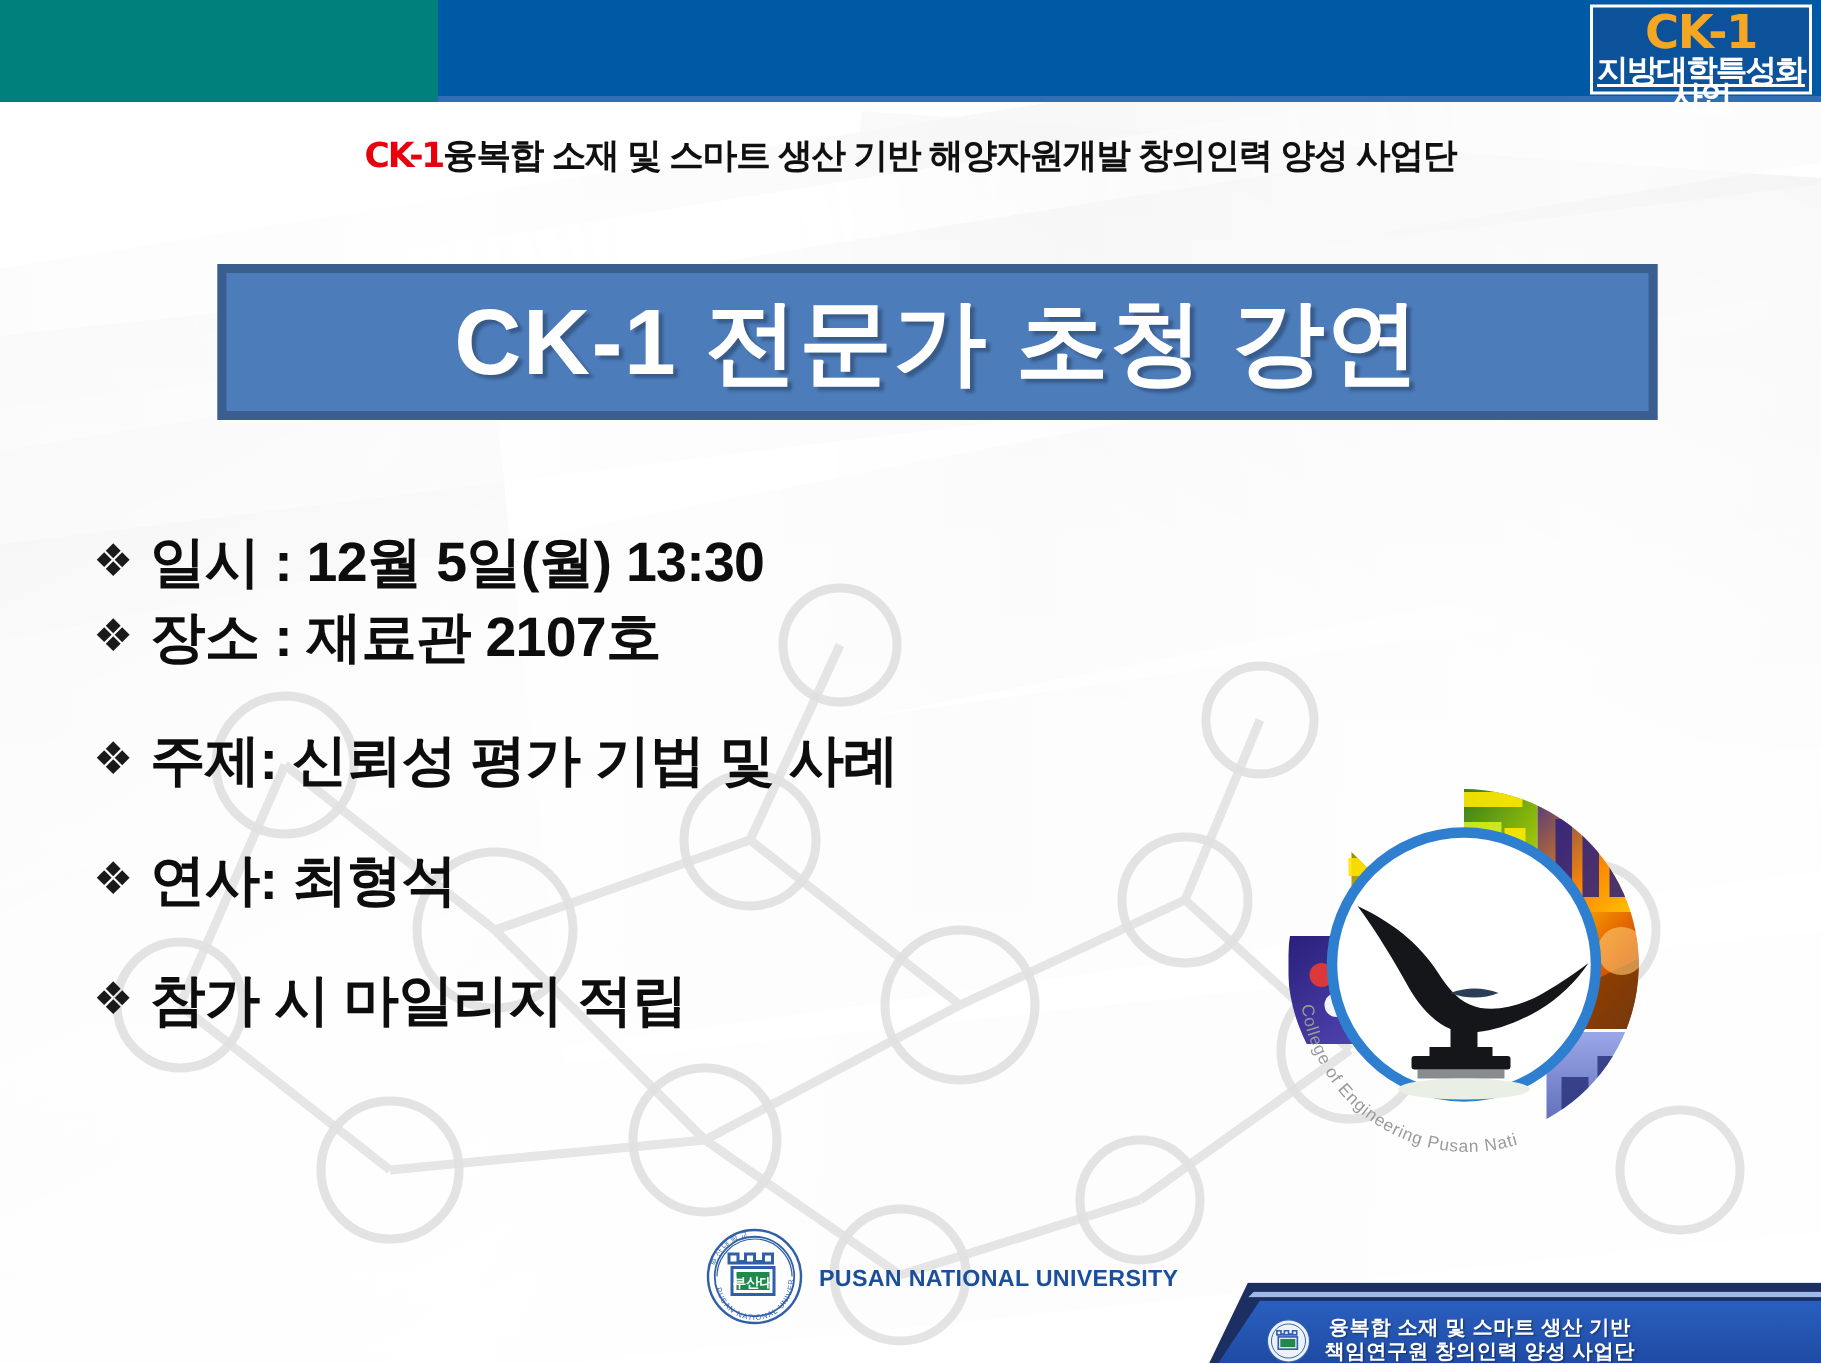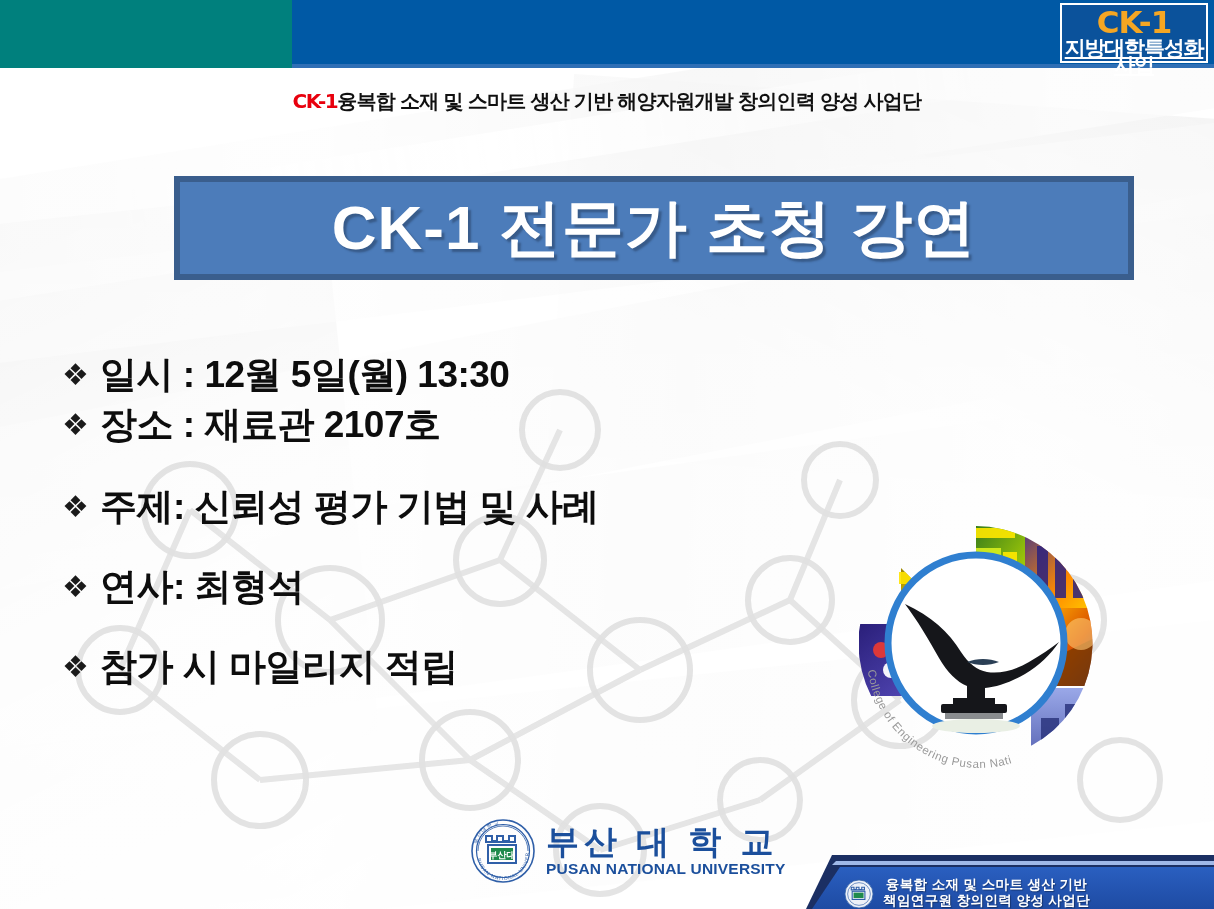--- a/index.html
+++ b/index.html
@@ -116,21 +116,21 @@
     letter-spacing: -1.2px;
     text-decoration: underline;
   }
 
   
   .org-line {
     position: absolute;
     left: 0; top: 88px;
     width: 1214px;
     text-align: center;
-    font-size: 20px;
+    font-size: 23px;
     font-weight: bold;
     letter-spacing: -0.7px;
     white-space: nowrap;
   }
   .org-line .ck-red {
     color: #e8000d;
     font-family: "DejaVu Sans", sans-serif;
     letter-spacing: -1.5px;
   }
   .org-line .org-text {
@@ -141,21 +141,20 @@
   .title-box {
     position: absolute;
     left: 145px; top: 176px;
     width: 960px; height: 104px;
     background: #4c7cba;
     border: 6px solid #3a5e8d;
     box-sizing: border-box;
     display: flex;
     align-items: center;
     justify-content: center;
-    margin-left: 29px;
   }
   .title-text {
     color: #ffffff;
     font-size: 62px;
     font-weight: bold;
     letter-spacing: 1px;
     text-shadow: 3px 3px 2px rgba(30,50,80,.45);
     white-space: nowrap;
   }
 
@@ -504,21 +503,20 @@
       <text font-size="5.2" fill="#2f5fa8" font-family="'Liberation Sans', sans-serif" letter-spacing="1.3">
         <textPath href="#sealTop" startOffset="8%">부산대학교</textPath>
       </text>
       <path id="sealTop" d="M6,33 A27,27 0 0 1 60,33" fill="none"></path>
       <path id="sealBot" d="M7,36 A26,26 0 0 0 59,36" fill="none"></path>
       <text font-size="5" fill="#2f5fa8" font-family="'Liberation Sans', sans-serif" letter-spacing="0.7">
         <textPath href="#sealBot" startOffset="6%">PUSAN NATIONAL UNIVERSITY</textPath>
       </text>
     </svg>
     <div class="pnu-wordmark">
-      <span class="pnu-kr">부산 대 학 교</span>
       <span class="pnu-en">PUSAN NATIONAL UNIVERSITY</span>
     </div>
   </div>
 
   <div class="prog-banner">
     <div class="pb-navy"></div>
     <div class="pb-stripe"></div>
     <div class="pb-blue"></div>
     <div class="pb-content">
       <svg width="30" height="30" viewBox="0 0 66 66">

